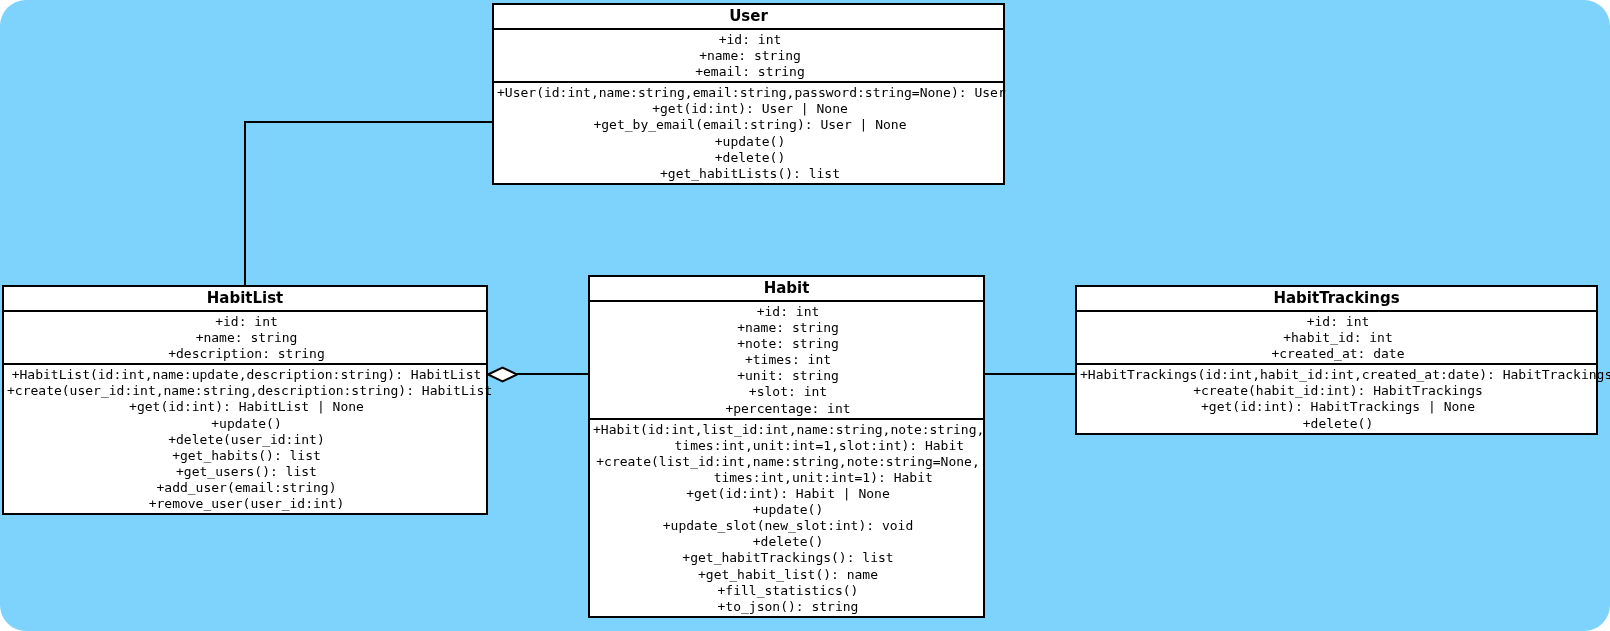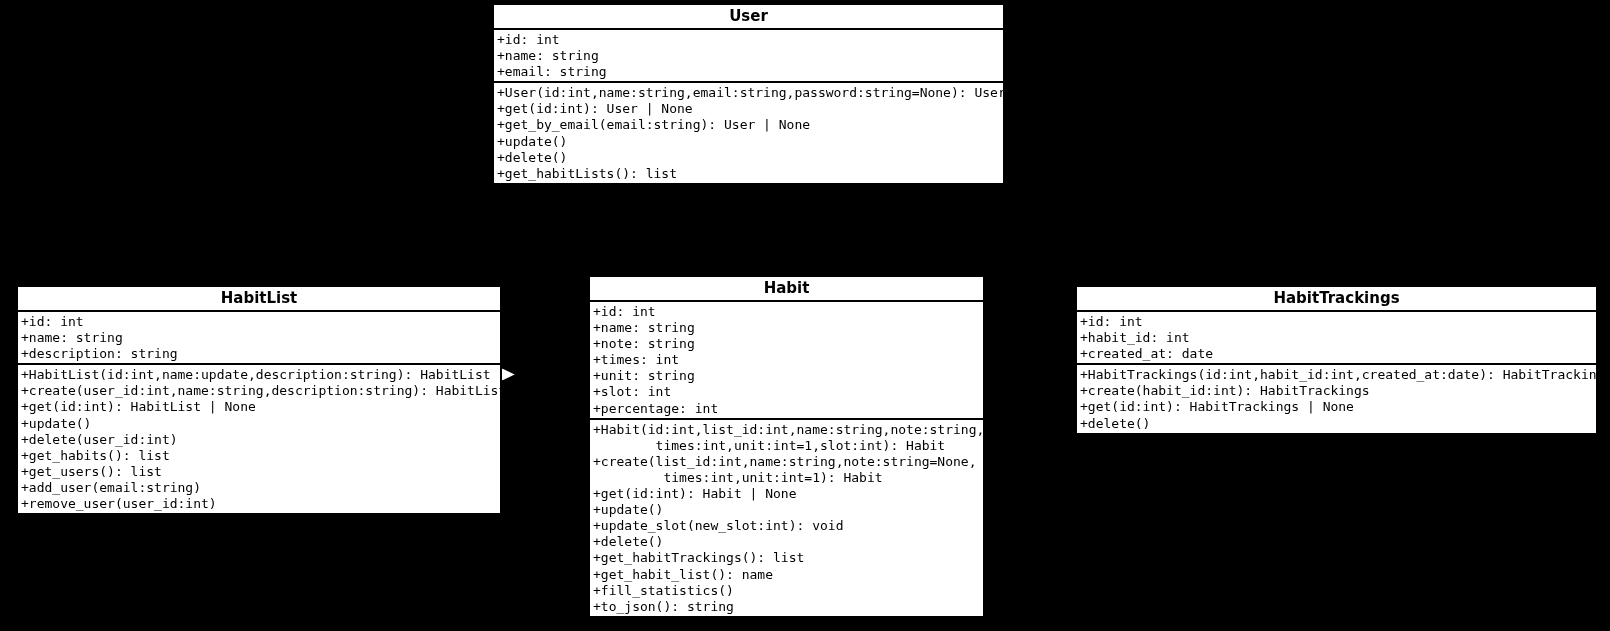--- a/index.html
+++ b/index.html
@@ -3,22 +3,23 @@
 <meta charset="utf-8">
 <style>
   * { margin: 0; padding: 0; box-sizing: border-box; }
   html, body { background: #ffffff; }
   body { font-family: "DejaVu Sans Mono", "Liberation Mono", monospace; }
 
   #canvas {
     position: relative;
     width: 1610px;
     height: 631px;
-    background: #000000;
+    background: #7dd3fc;
     overflow: hidden;
+    border-radius: 26px;
   }
 
   .uml-class {
     position: absolute;
     border: 2px solid #000000;
     background: #ffffff;
   }
 
   .uml-title {
     font-family: "DejaVu Sans", "Liberation Sans", sans-serif;
@@ -27,20 +28,21 @@
     line-height: 23px;
     text-align: center;
     border-bottom: 2px solid #000000;
     background: #ffffff;
     white-space: pre;
   }
 
   .uml-section {
     padding: 2px 0 1px 0;
     background: #ffffff;
+    text-align: center;
   }
 
   .uml-section.attrs { border-bottom: 2px solid #000000; }
 
   .row {
     font-family: "DejaVu Sans Mono", "Liberation Mono", monospace;
     font-size: 13px;
     line-height: 16.1px;
     white-space: pre;
     padding-left: 3px;
@@ -52,21 +54,21 @@
     position: absolute;
     background: #000000;
   }
   .diamond-svg {
     position: absolute;
     overflow: visible;
   }
 
   
   #box-user           { left: 492px;  top: 3px;   width: 513px; }
-  #box-habitlist      { left: 2px;    top: 285px; width: 486px; margin-left: 14px; }
+  #box-habitlist      { left: 2px;    top: 285px; width: 486px; }
   #box-habit          { left: 588px;  top: 275px; width: 397px; }
   #box-habittrackings { left: 1075px; top: 285px; width: 523px; }
 
   
   #line-user-h { left: 244px; top: 121px; width: 248px; height: 2px; }
   #line-user-v { left: 244px; top: 121px; width: 2px;  height: 164px; }
 
   
   #line-habitlist-habit { left: 514px; top: 373px; width: 74px; height: 2px; }
   #diamond-habitlist { left: 487px; top: 366px; }

